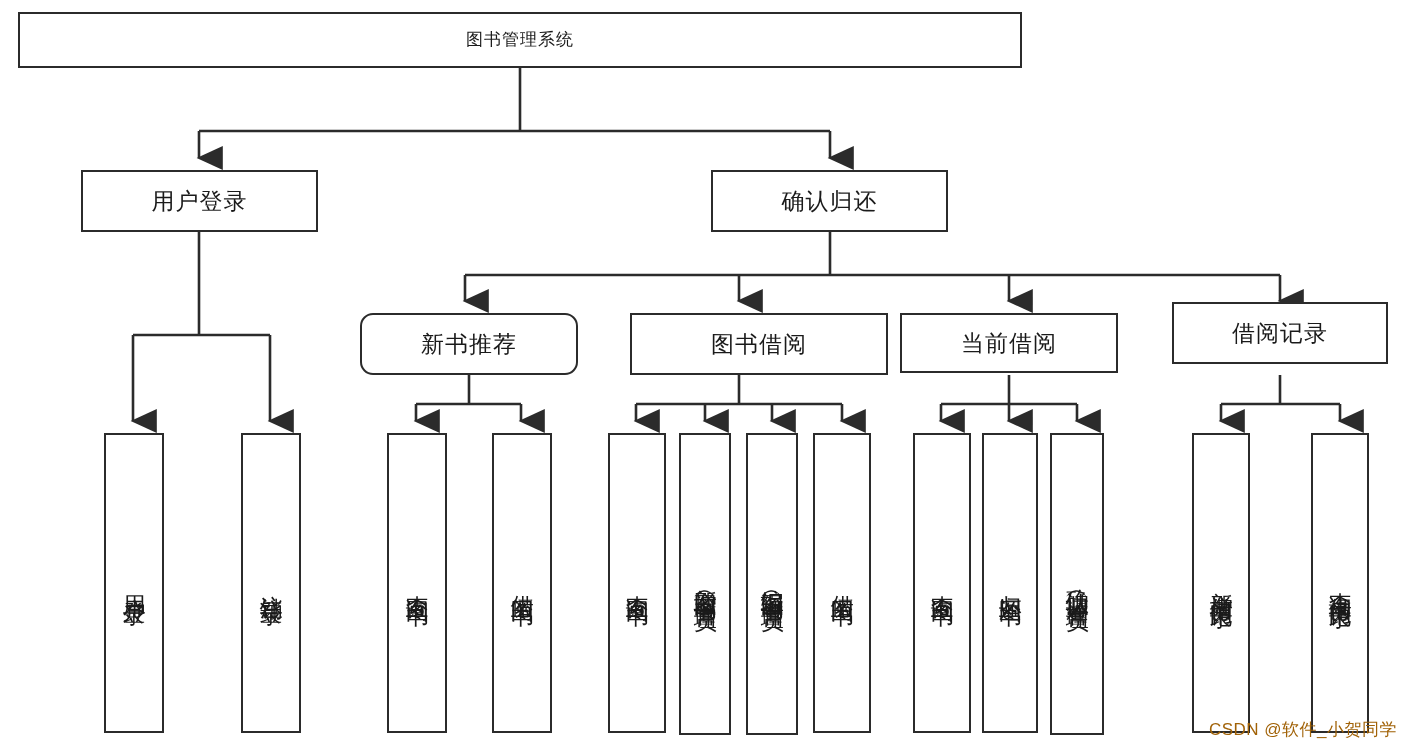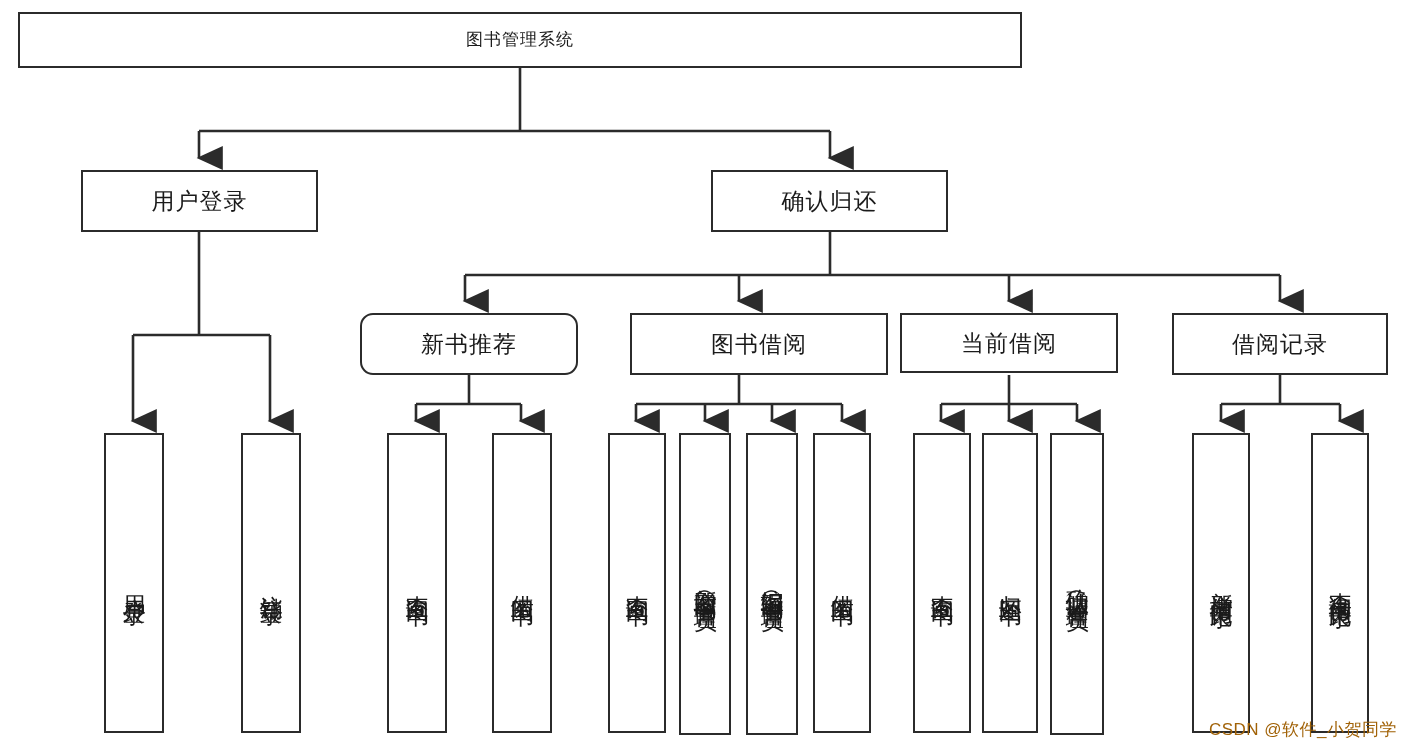--- a/index.html
+++ b/index.html
@@ -123,21 +123,21 @@
 
   <div class="node" style="left:360px;top:313px;width:218px;height:62px;border-radius:13px;">
     <span class="label">新书推荐</span>
   </div>
   <div class="node" style="left:630px;top:313px;width:258px;height:62px;text-align:right;">
     <span class="label">图书借阅</span>
   </div>
   <div class="node" style="left:900px;top:313px;width:218px;height:60px;">
     <span class="label">当前借阅</span>
   </div>
-  <div class="node" style="left:1172px;top:313px;width:216px;height:62px;">
+  <div class="node" style="left:1172px;top:302px;width:216px;height:62px;">
     <span class="label">借阅记录</span>
   </div>
 
   <div class="node leaf" style="left:104px;top:433px;width:60px;height:300px;">
     <span class="label">用户登录</span>
   </div>
   <div class="node leaf" style="left:241px;top:433px;width:60px;height:300px;">
     <span class="label">注销登录</span>
   </div>
 

